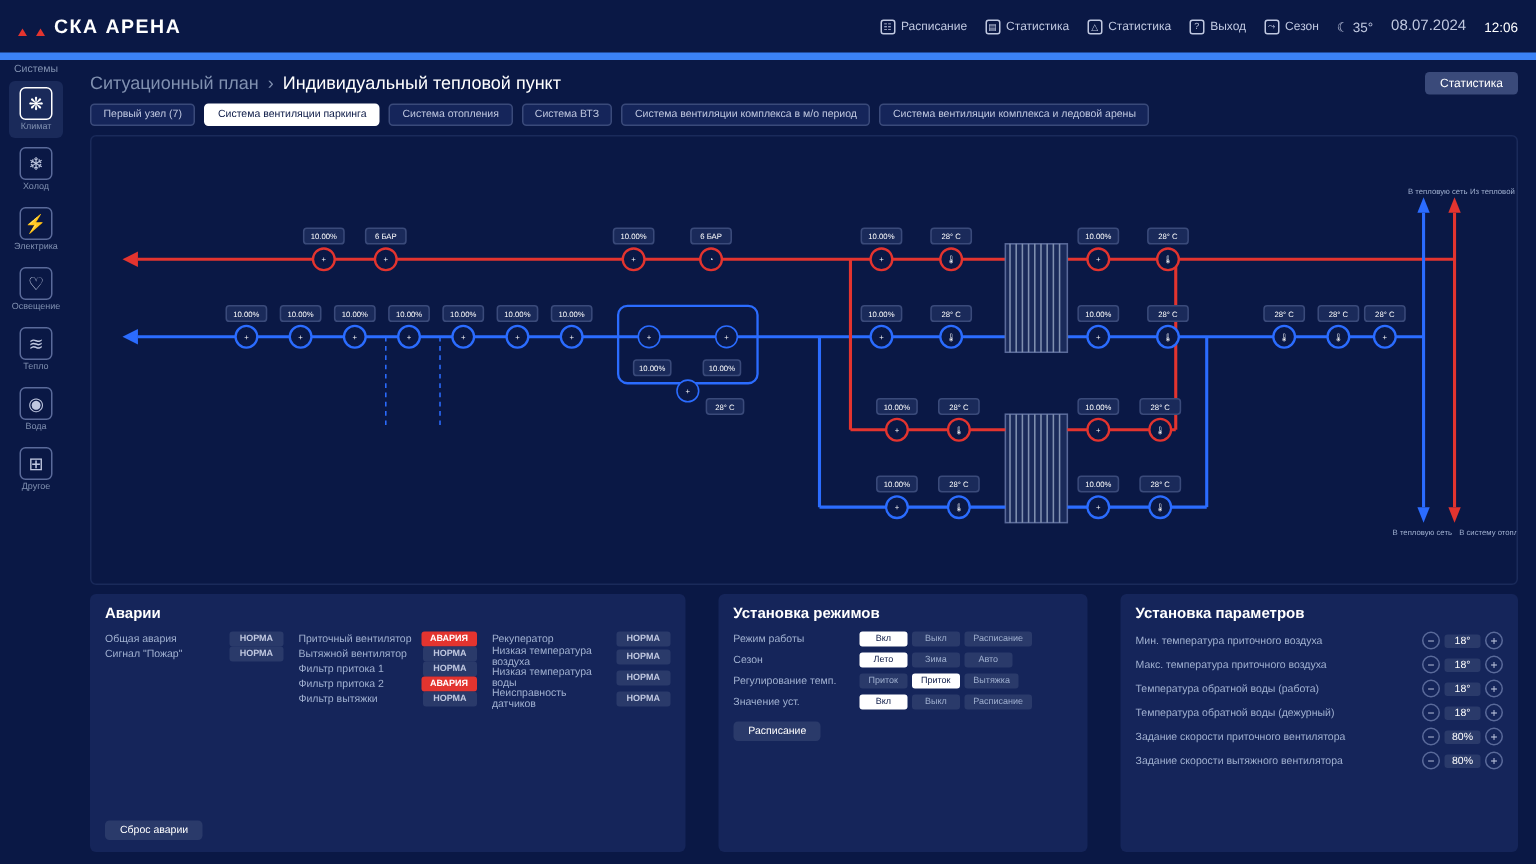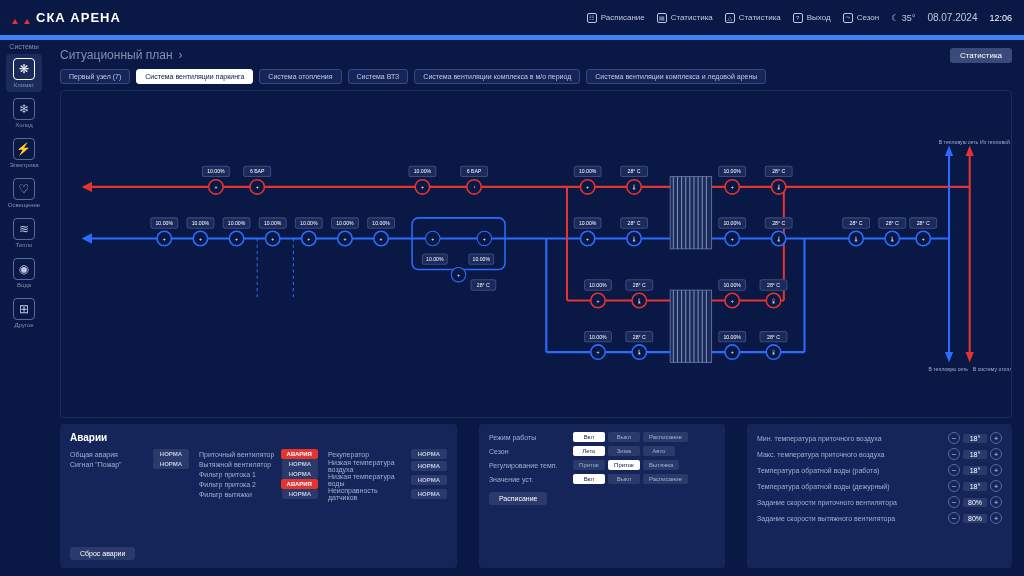--- a/index.html
+++ b/index.html
@@ -29,21 +29,21 @@
 .breadcrumb{display:flex;align-items:flex-start;gap:6px;font-size:12px}
 .bc-parent{color:#8090b0}
 .bc-sep{color:#8090b0}
 .bc-current{color:#fff}
 .stats-btn{margin-left:auto;background:#3a4a7a;padding:3px 10px;border-radius:3px;font-size:8px;cursor:pointer}
 .tabs{display:flex;gap:6px;flex-wrap:wrap}
 .tab{padding:3px 8px;font-size:7px;border:1px solid #3a4a7a;border-radius:3px;cursor:pointer;color:#c0c8e0;background:#15255a}
 .tab.active{background:#fff;color:#0a1845;border-color:#fff}
 .diagram{flex:1;background:#0a1845;border:1px solid #1a2a5a;border-radius:4px;position:relative;min-height:230px}
 .diagram svg{width:100%;height:100%}
-.panels{display:flex;gap:22px;height:144px}
+.panels{display:flex;gap:22px;height:172px}
 .panel{background:#15255a;border-radius:4px;padding:8px 10px;display:flex;flex-direction:column}
 .panel-title{font-size:10px;font-weight:bold;margin-bottom:6px}
 .panel.alarms{flex:2}
 .panel.modes{flex:1.2}
 .panel.params{flex:1.3}
 .alarm-grid{display:grid;grid-template-columns:1fr 1fr 1fr;gap:4px 10px;font-size:7px;flex:1}
 .alarm-row{display:flex;align-items:center;justify-content:space-between;gap:4px}
 .alarm-label{color:#a0b0d0;flex:1}
 .badge{padding:2px 6px;border-radius:2px;font-size:6px;font-weight:bold;text-align:center;min-width:36px}
 .badge.norm{background:#2a3a6a;color:#c0c8e0}
@@ -129,20 +129,21 @@
       <div class="sb-item">
           <div class="sb-icon">⊞</div>
           <div class="sb-text">Другое</div>
         </div>
     </div>
 
     <div class="main">
       <div class="breadcrumb">
         <span class="bc-parent">Ситуационный план</span>
         <span class="bc-sep">›</span>
+        <span class="bc-current">Индивидуальный тепловой пункт</span>
         <span class="stats-btn">Статистика</span>
       </div>
 
       <div class="tabs">
         <div class="tab">Первый узел (7)</div>
         <div class="tab active">Система вентиляции паркинга</div>
         <div class="tab">Система отопления</div>
         <div class="tab">Система ВТЗ</div>
         <div class="tab">Система вентиляции комплекса в м/о период</div>
         <div class="tab">Система вентиляции комплекса и ледовой арены</div>
@@ -456,20 +457,21 @@
                 </div>
                 <div class="alarm-row">
                   <span class="alarm-label">Неисправность датчиков</span>
                   <span class="badge norm">НОРМА</span>
                 </div>
               </div>
             </div>
           <div class="reset-btn">Сброс аварии</div>
         </div>
         <div class="panel modes">
+          <div class="panel-title">Установка режимов</div>
           <div id="modes-rows">
               <div class="mode-row">
                 <div class="mode-label">Режим работы</div>
                 <div class="seg">
                   <div class="seg-btn active">Вкл</div>
                   <div class="seg-btn">Выкл</div>
                   <div class="seg-btn">Расписание</div>
                 </div>
               </div>
               <div class="mode-row">
@@ -493,20 +495,21 @@
                 <div class="seg">
                   <div class="seg-btn active">Вкл</div>
                   <div class="seg-btn">Выкл</div>
                   <div class="seg-btn">Расписание</div>
                 </div>
               </div>
             </div>
           <div class="sched-btn">Расписание</div>
         </div>
         <div class="panel params">
+          <div class="panel-title">Установка параметров</div>
           <div id="params-rows">
               <div class="param-row">
                 <div class="param-label">Мин. температура приточного воздуха</div>
                 <div class="stepper">
                   <div class="step-btn">−</div>
                   <div class="step-val">18°</div>
                   <div class="step-btn">+</div>
                 </div>
               </div>
               <div class="param-row">

